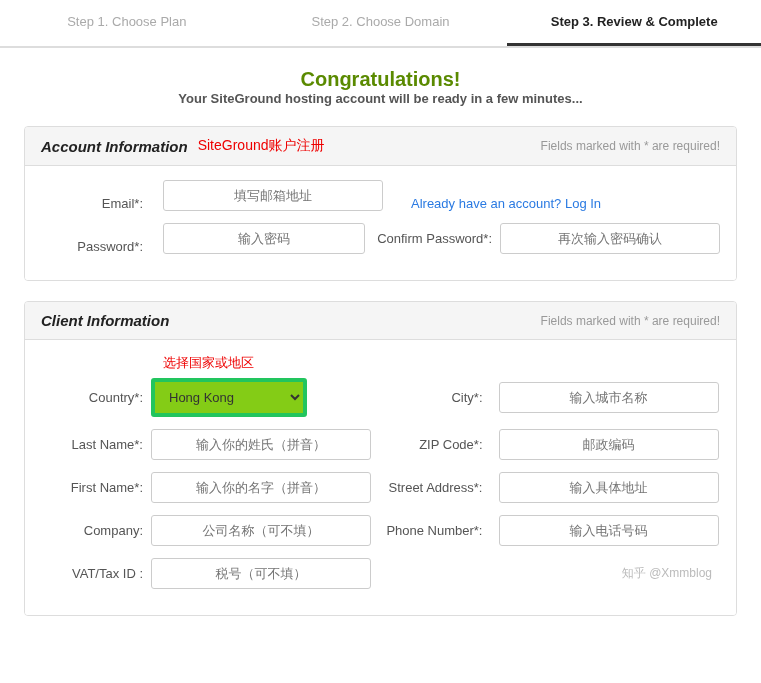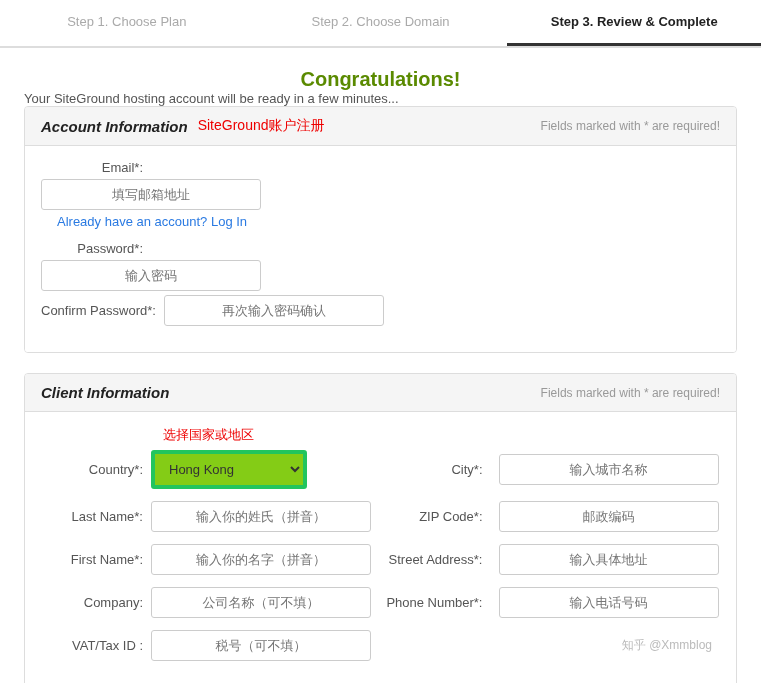--- a/index.html
+++ b/index.html
@@ -40,23 +40,25 @@
     }
 
     .congratulations {
       text-align: center;
       color: #5a8a00;
       font-size: 20px;
       font-weight: bold;
     }
 
     .subtitle {
-      text-align: left;
+      text-align: center;
       color: #555;
       font-size: 13px;
+      margin-bottom: 20px;
+      font-weight: bold;
     }
 
     
     .section {
       border: 1px solid #ddd;
       border-radius: 4px;
       margin-bottom: 20px;
       overflow: hidden;
     }
 
@@ -94,24 +96,23 @@
     }
 
     .section-body {
       padding: 14px 16px;
       background: #fff;
     }
 
     
     .form-row {
       display: flex;
-      align-items: flex-start;
+      align-items: flex-end;
       margin-bottom: 12px;
-      gap: 4px;
-      flex-direction: column;
+      gap: 12px;
     }
 
     .form-label {
       width: 110px;
       min-width: 110px;
       text-align: right;
       font-size: 13px;
       color: #555;
       padding-right: 8px;
     }

